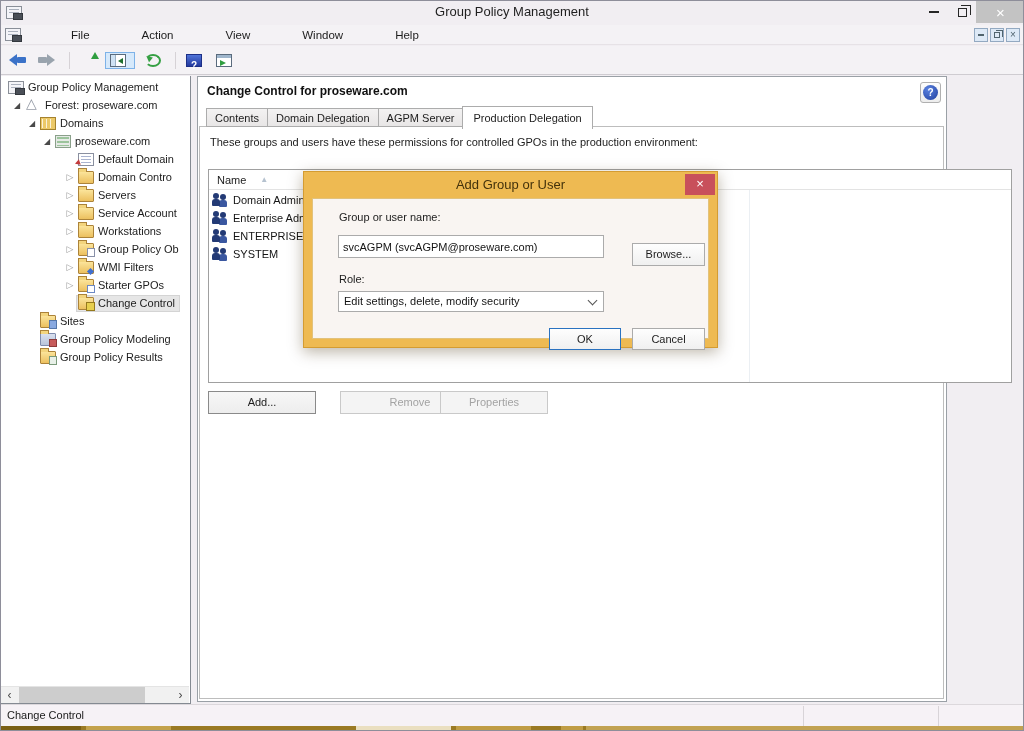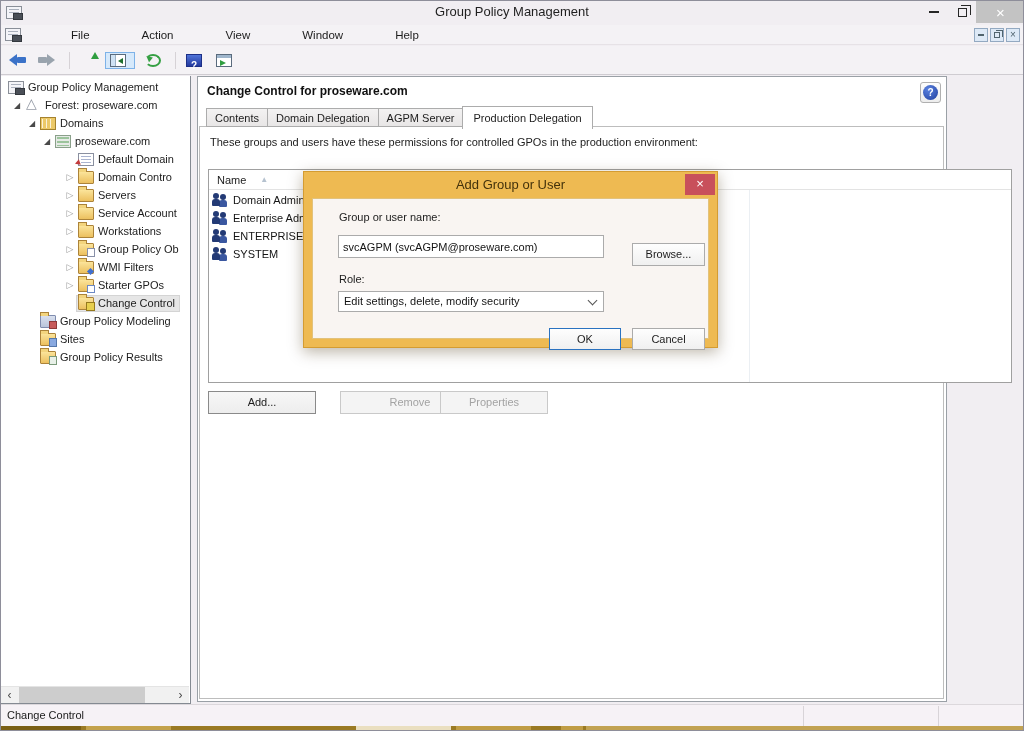--- a/index.html
+++ b/index.html
@@ -327,30 +327,30 @@
           <span class="exp"></span>
           <span class="tsel">
             <span class="ic ic-change-control tb-change-control"></span>
             <span>Change Control</span>
           </span>
         </div>
 
         <div class="trow lv2">
           <span class="exp"></span>
           <span class="tsel">
+            <span class="ic ic-sites tb-sites"></span>
+            <span>Sites</span>
+          </span>
+        </div>
+
+        <div class="trow lv2">
+          <span class="exp"></span>
+          <span class="tsel">
             <span class="ic ic-modeling tb-modeling"></span>
             <span>Group Policy Modeling</span>
-          </span>
-        </div>
-
-        <div class="trow lv2">
-          <span class="exp"></span>
-          <span class="tsel">
-            <span class="ic ic-sites tb-sites"></span>
-            <span>Sites</span>
           </span>
         </div>
 
         <div class="trow lv2">
           <span class="exp"></span>
           <span class="tsel">
             <span class="ic ic-results tb-results"></span>
             <span>Group Policy Results</span>
           </span>
         </div>

